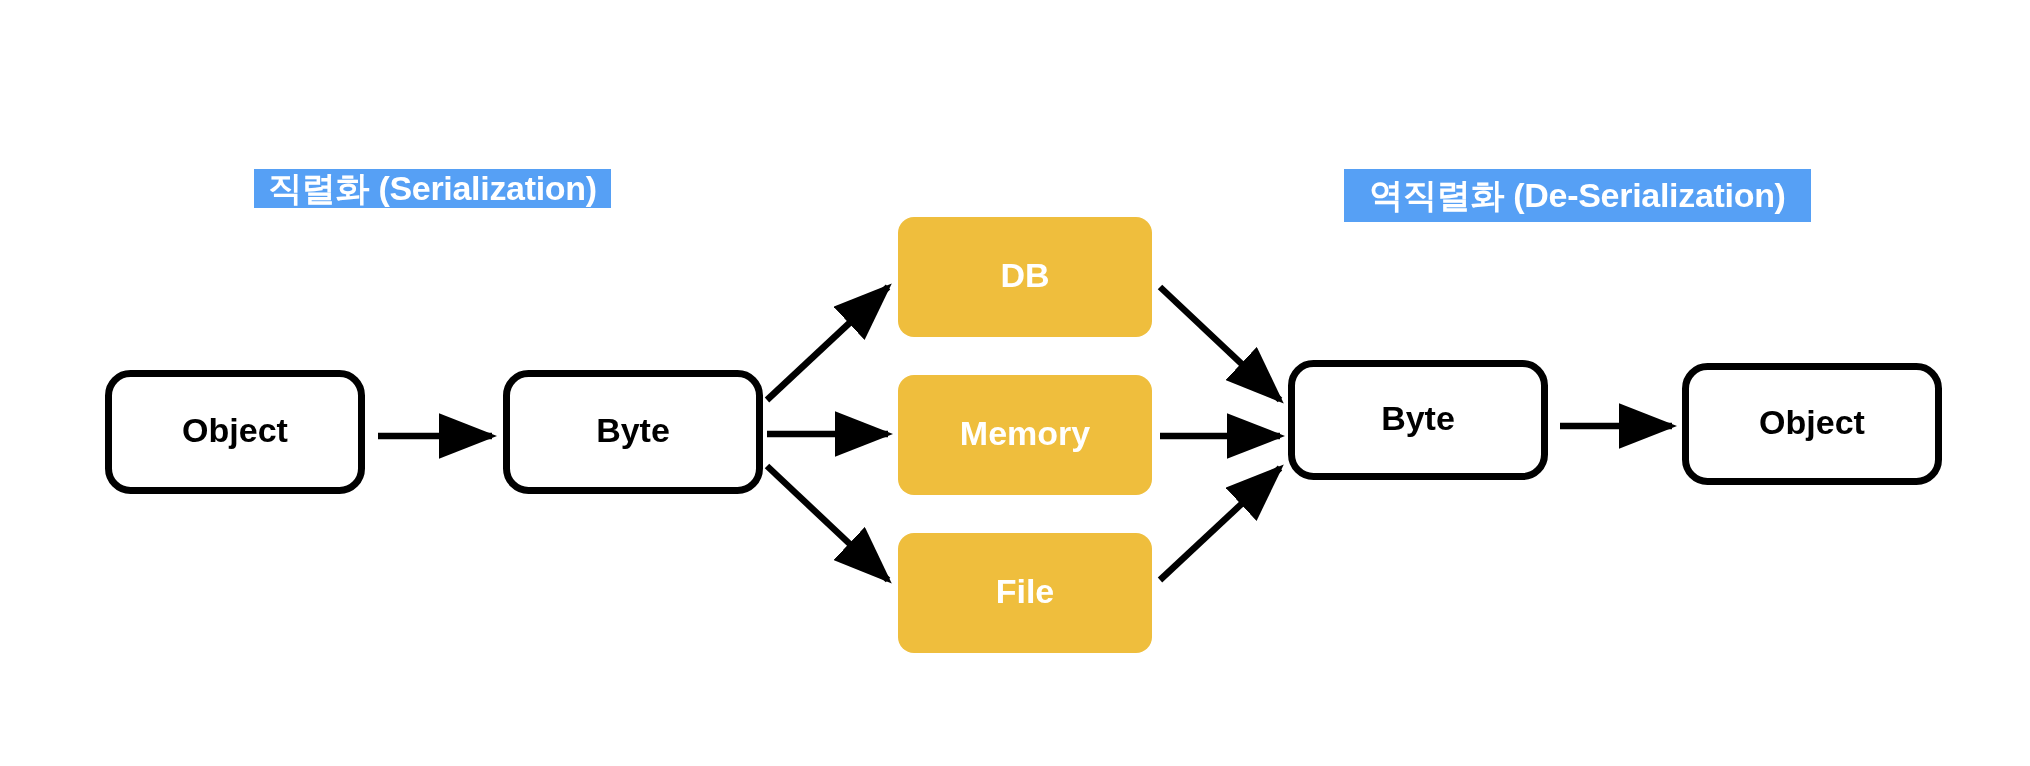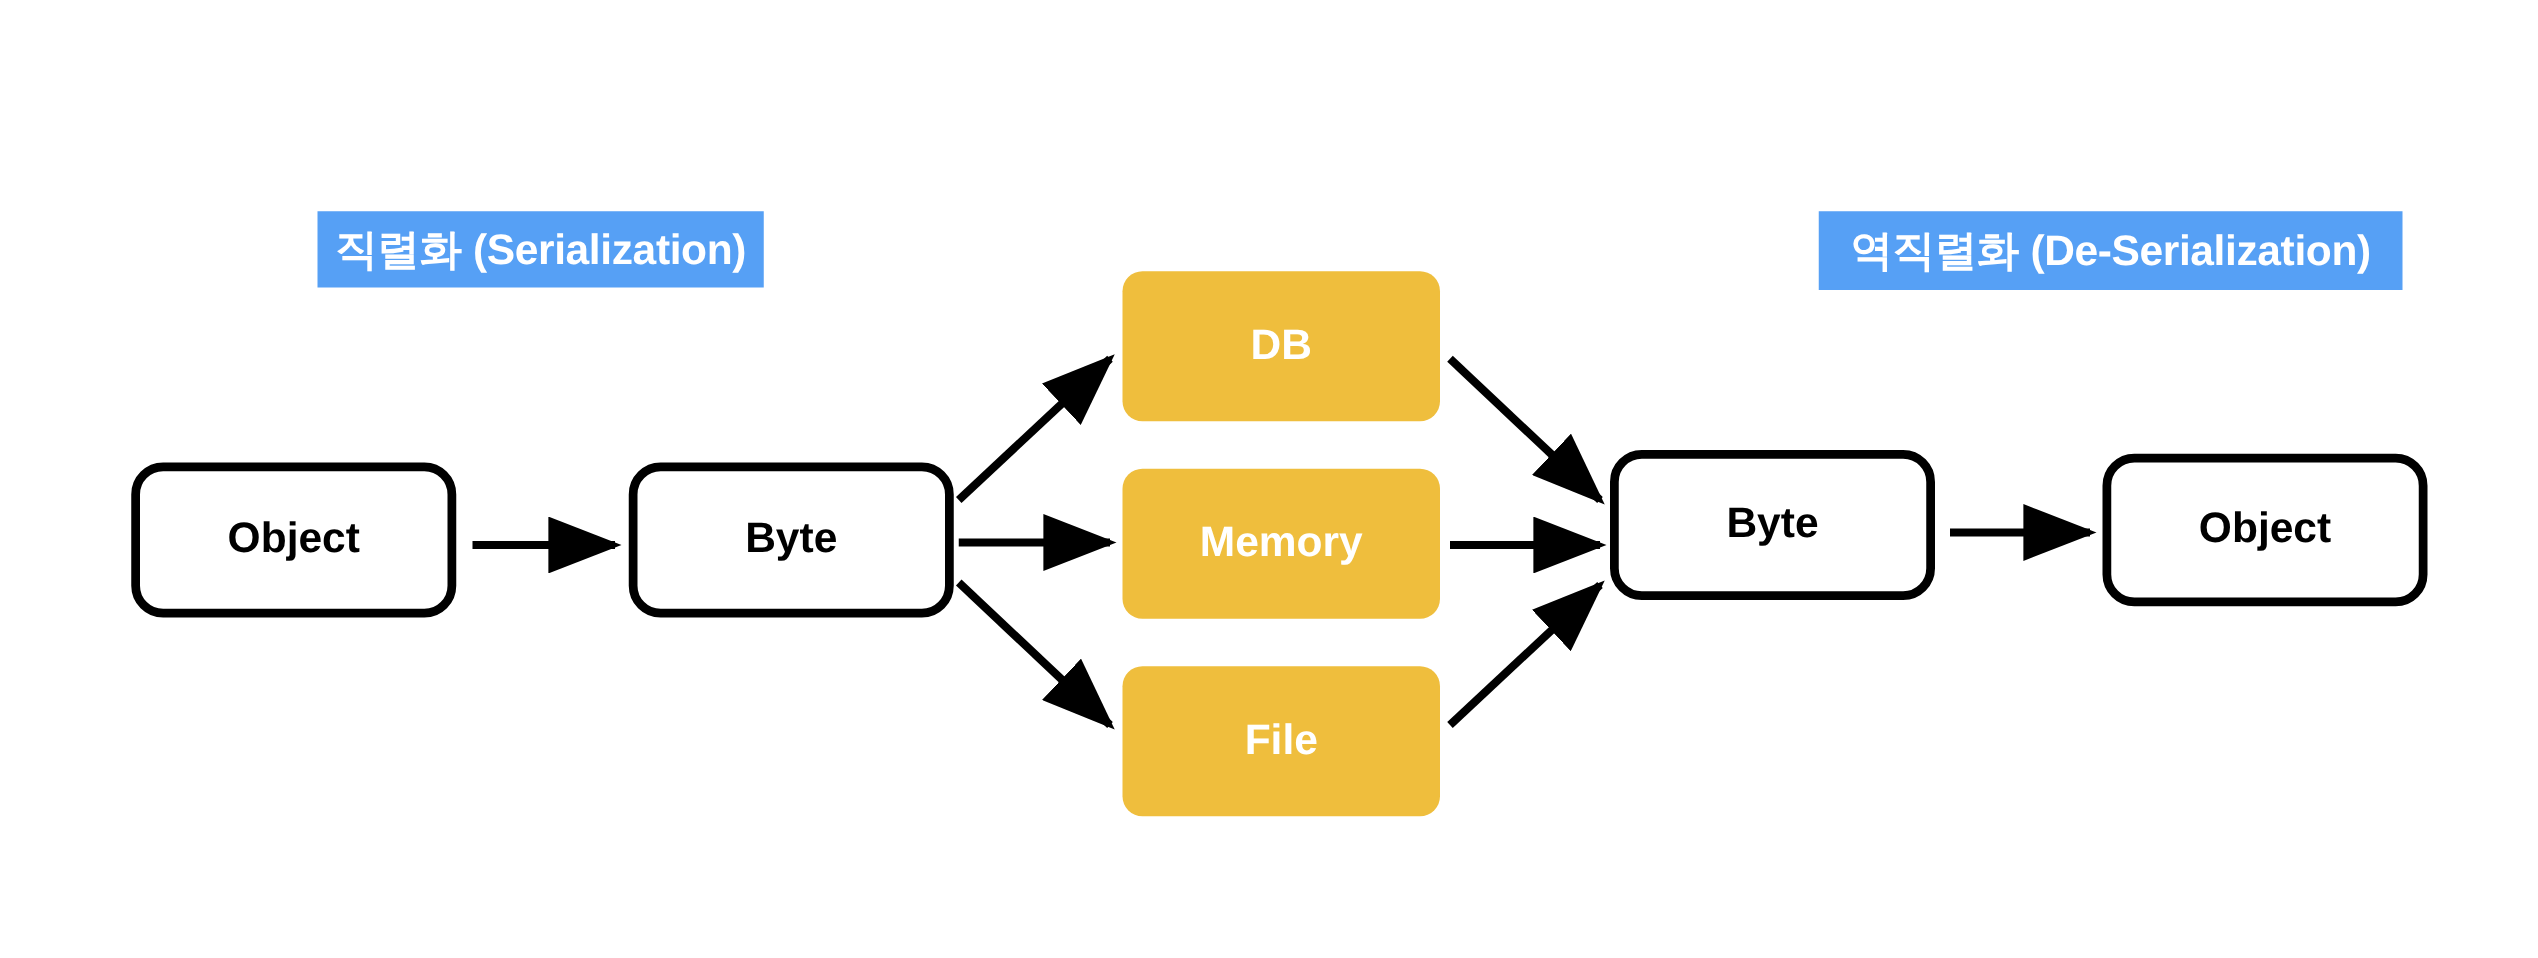--- a/index.html
+++ b/index.html
@@ -44,25 +44,25 @@
     display: flex;
     align-items: center;
     letter-spacing: -0.3px;
   }
 </style>
 </head>
 <body>
 
 <div id="diagram-root">
 
-  <div class="highlight-label" style="left: 254px; top: 169px; width: 357px; height: 61px; background: rgb(86, 160, 245); color: rgb(255, 255, 255); justify-content: center;">
+  <div class="highlight-label" style="left: 254px; top: 169px; width: 357px; height: 39px; background: rgb(86, 160, 245); color: rgb(255, 255, 255); justify-content: center;">
     <span>직렬화 (Serialization)</span>
   </div>
 
-  <div class="highlight-label" style="left: 1455px; top: 169px; width: 467px; height: 63px; background: rgb(86, 160, 245); color: rgb(255, 255, 255); justify-content: center;">
+  <div class="highlight-label" style="left: 1344px; top: 169px; width: 467px; height: 53px; background: rgb(86, 160, 245); color: rgb(255, 255, 255); justify-content: center;">
     <span>역직렬화 (De-Serialization)</span>
   </div>
 
   <svg class="layer" viewBox="0 0 2030 766" preserveAspectRatio="none">
     <defs>
       <marker id="arrowhead" markerWidth="9" markerHeight="7" refX="8.2" refY="3.5" orient="auto" markerUnits="strokeWidth">
         <path d="M0,0 L9,3.5 L0,7 z" fill="#000000"></path>
       </marker>
     </defs>
     <g id="edges-group">

